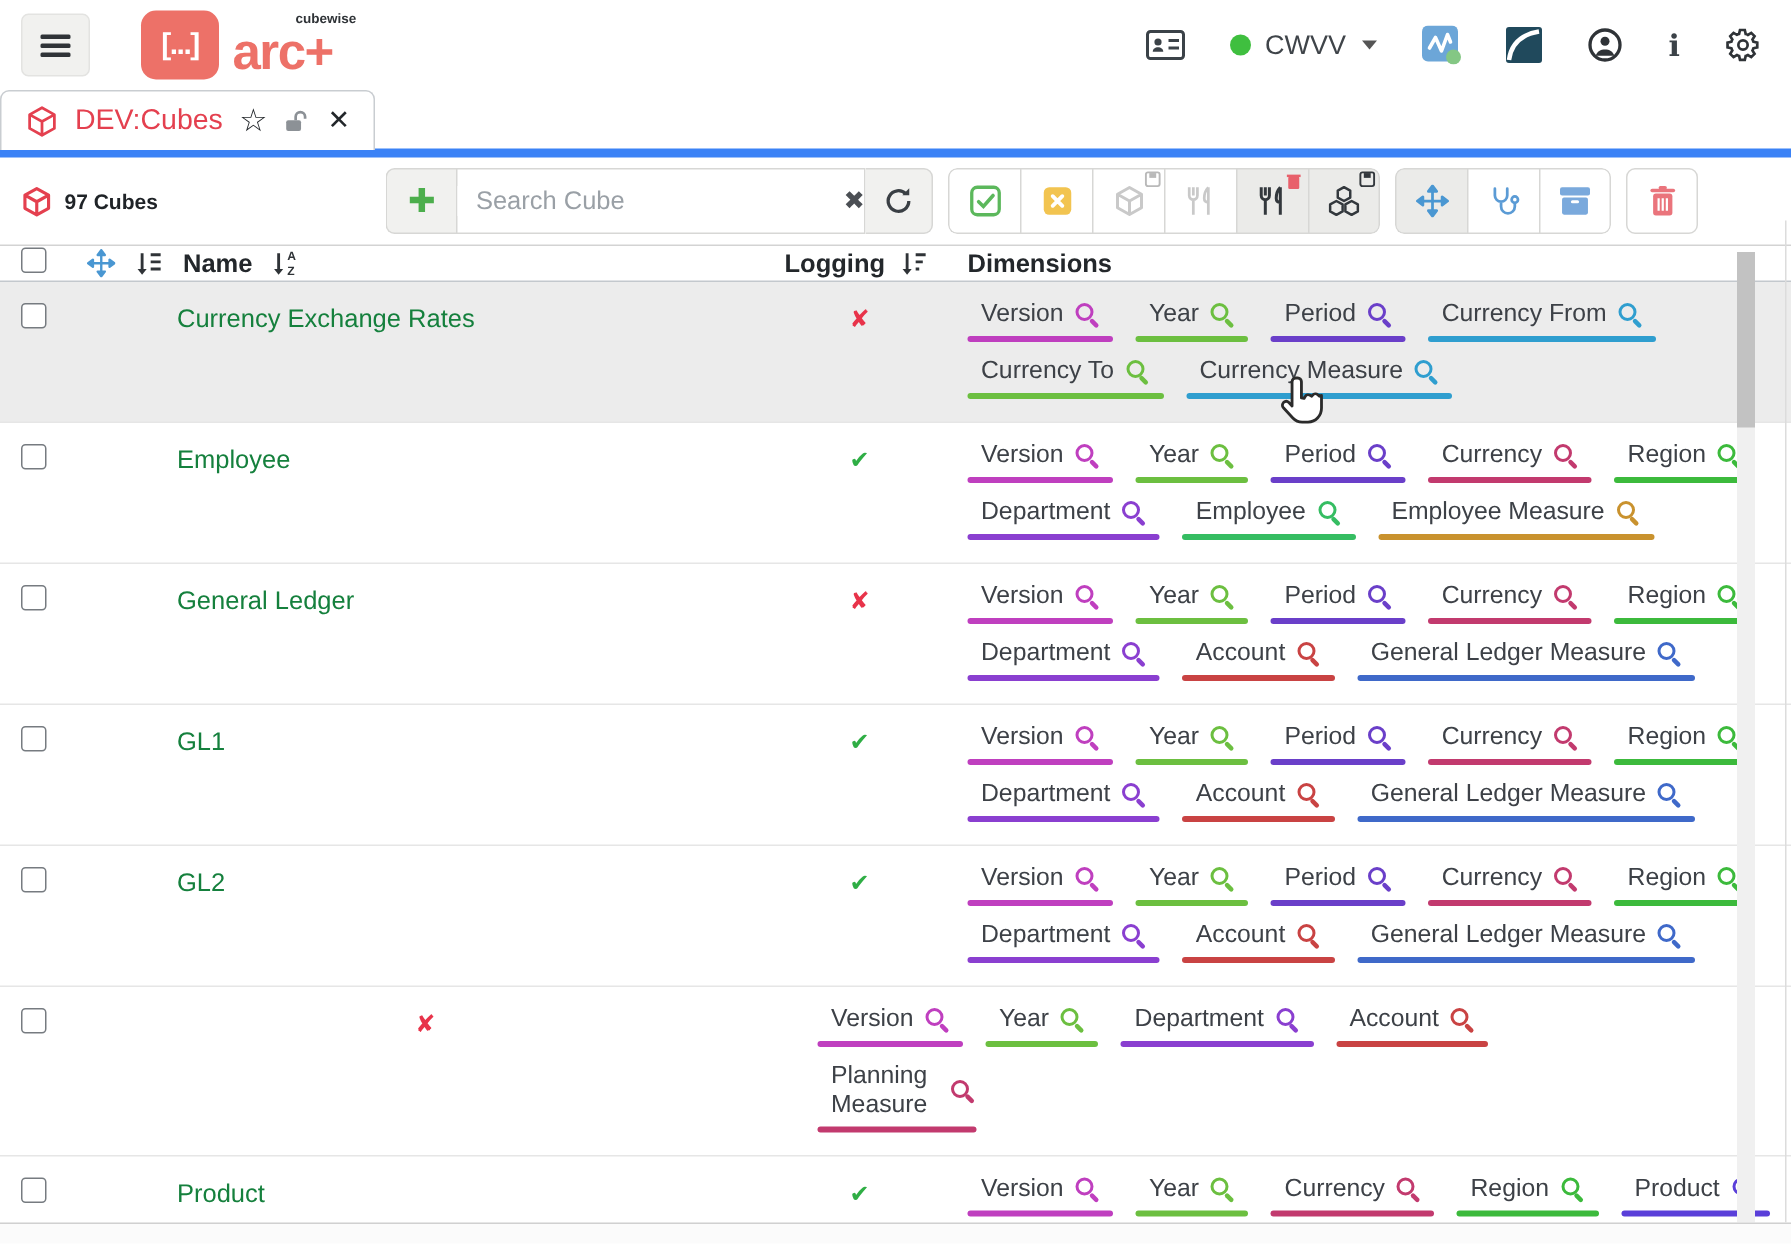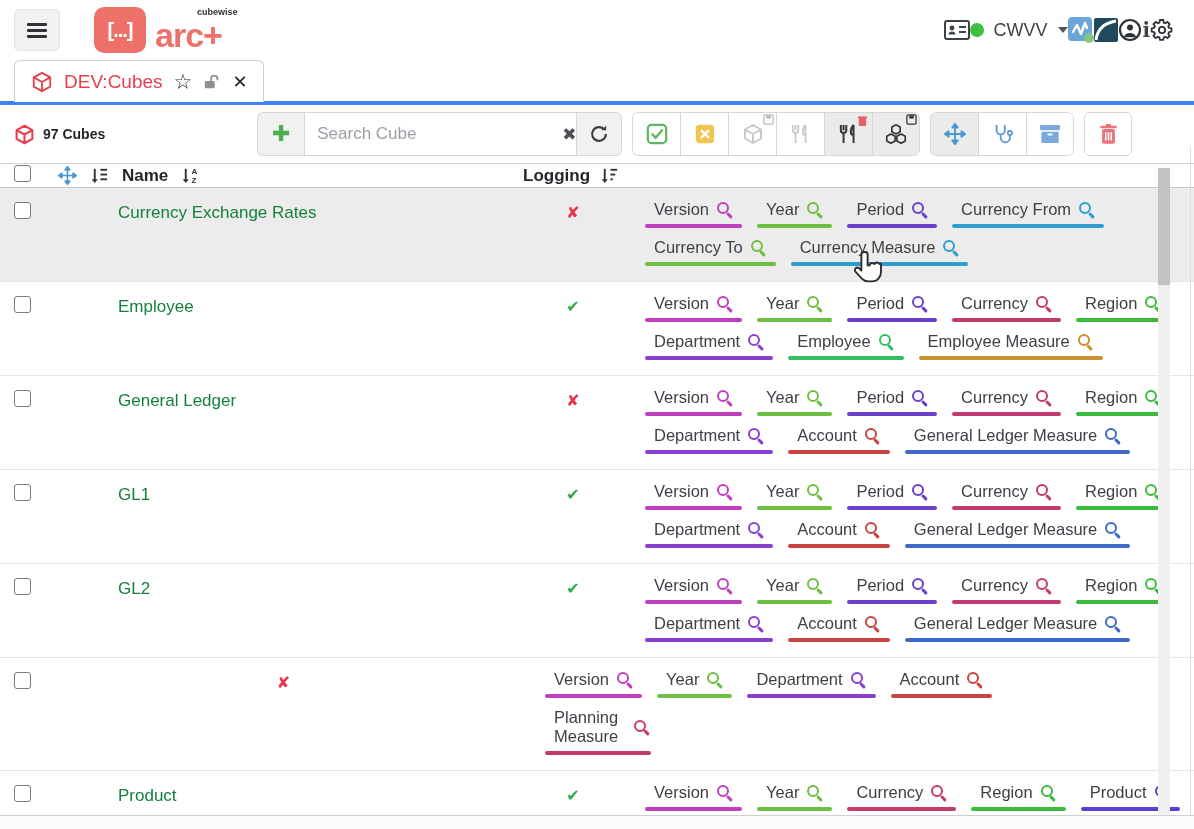--- a/index.html
+++ b/index.html
@@ -11,31 +11,31 @@
   .menu-btn { width:46px; height:42px; background:#f1f1ef; border:1px solid #e3e3e1; border-radius:5px;
     display:flex; align-items:center; justify-content:center; cursor:pointer; }
   .menu-bars { width:20px; }
   .menu-bars div { height:3px; background:#2f3337; margin:3px 0; border-radius:1px; }
   .brand { display:flex; align-items:center; margin-left:34px; gap:9px; }
   .logo-mark { width:52px; height:46px; background:#ed7168; border-radius:10px; color:#fff;
     font-weight:bold; font-size:20px; display:flex; align-items:center; justify-content:center; letter-spacing:-1px; }
   .brand-text { display:flex; flex-direction:column; line-height:1; }
   .brand-small { font-size:9px; font-weight:bold; color:#2f3337; margin-left:42px; margin-bottom:1px; }
   .brand-big { font-size:34px; font-weight:bold; color:#ed7168; letter-spacing:-1px; }
-  .header-right { margin-left:auto; display:flex; align-items:center; }
+  .header-right { margin-left:auto; display:flex; align-items:center; gap:30px; }
   .hdr-icon { display:flex; align-items:center; justify-content:center; cursor:pointer; color:#3b4248; }
   .conn { display:flex; align-items:center; gap:9px; cursor:pointer; }
   .conn-dot { width:14px; height:14px; border-radius:50%; }
   .conn-name { font-size:18px; color:#3f4449; }
   .caret { width:0; height:0; border-left:5px solid transparent; border-right:5px solid transparent;
     border-top:6px solid #555; margin-left:2px; }
   .info-glyph { font-family:"DejaVu Serif",serif; font-weight:bold; font-size:20px; }
 
   
-  .tab-bar { height:45px; border-bottom:4px solid #3b82f6; display:flex; padding-left:14px; }
+  .tab-bar { height:45px; border-bottom:6px solid #3b82f6; display:flex; }
   .tab { background:#fff; border:1px solid #c9cdd1; border-bottom:none; border-radius:6px 6px 0 0;
     margin-bottom:-1px; display:flex; align-items:center; gap:11px; padding:0 16px; cursor:pointer; }
   .tab-title { color:#e4404f; font-size:19px; }
   .tab-star { font-size:21px; color:#23272b; }
   .tab-close { font-size:18px; font-weight:bold; color:#23272b; }
 
   
   .toolbar { height:58px; display:flex; align-items:center; padding:0 14px; }
   .count { display:flex; align-items:center; gap:8px; font-size:14px; font-weight:bold; color:#1f2327; }
   .tb-controls { display:flex; align-items:center; margin-left:152px; }
@@ -337,20 +337,21 @@
     <svg width="19" height="19" viewBox="0 0 20 20">
         <g stroke="#2f3337" stroke-width="2" fill="#2f3337">
           <line x1="5" y1="3" x2="5" y2="15"></line>
           <path d="M5 18 l-3.2-4 h6.4 z" stroke="none"></path>
           <line x1="11" y1="4" x2="18" y2="4"></line>
           <line x1="11" y1="9" x2="16" y2="9"></line>
           <line x1="11" y1="14" x2="13.5" y2="14"></line>
         </g>
       </svg>
   </div>
+  <div class="head-dims-cell"><span>Dimensions</span></div>
 </div>
 
 <div>
   <div class="grid-row row hl">
     <div class="cell-check"><input type="checkbox" class="cb" style=""></div>
     <div class="cell-name">Currency Exchange Rates</div>
     <div class="cell-logging"><span class="logging-mark off">✘</span></div>
     <div class="dims">
         <div class="dim-line">
           <span class="chip" style="--c: #bf3fbf;">

